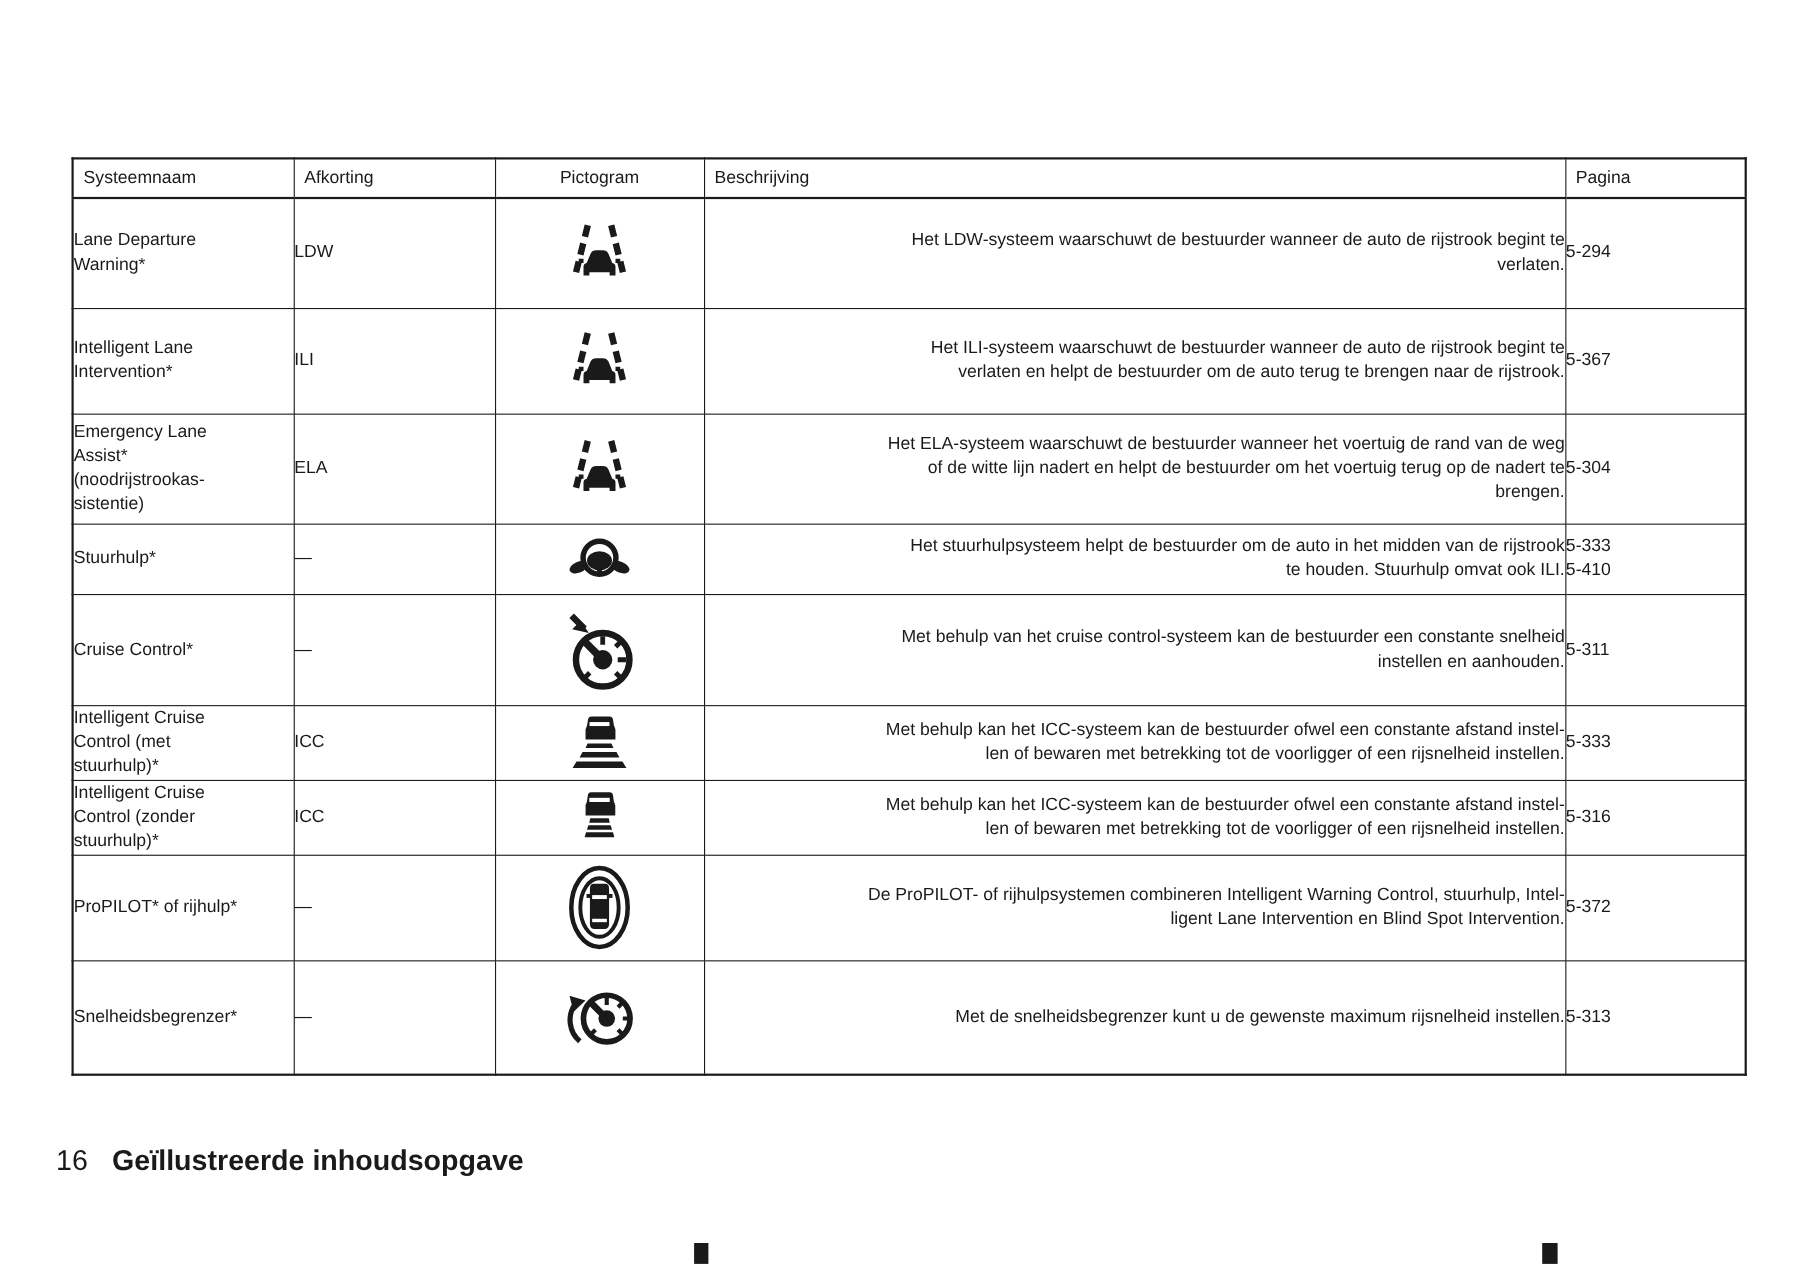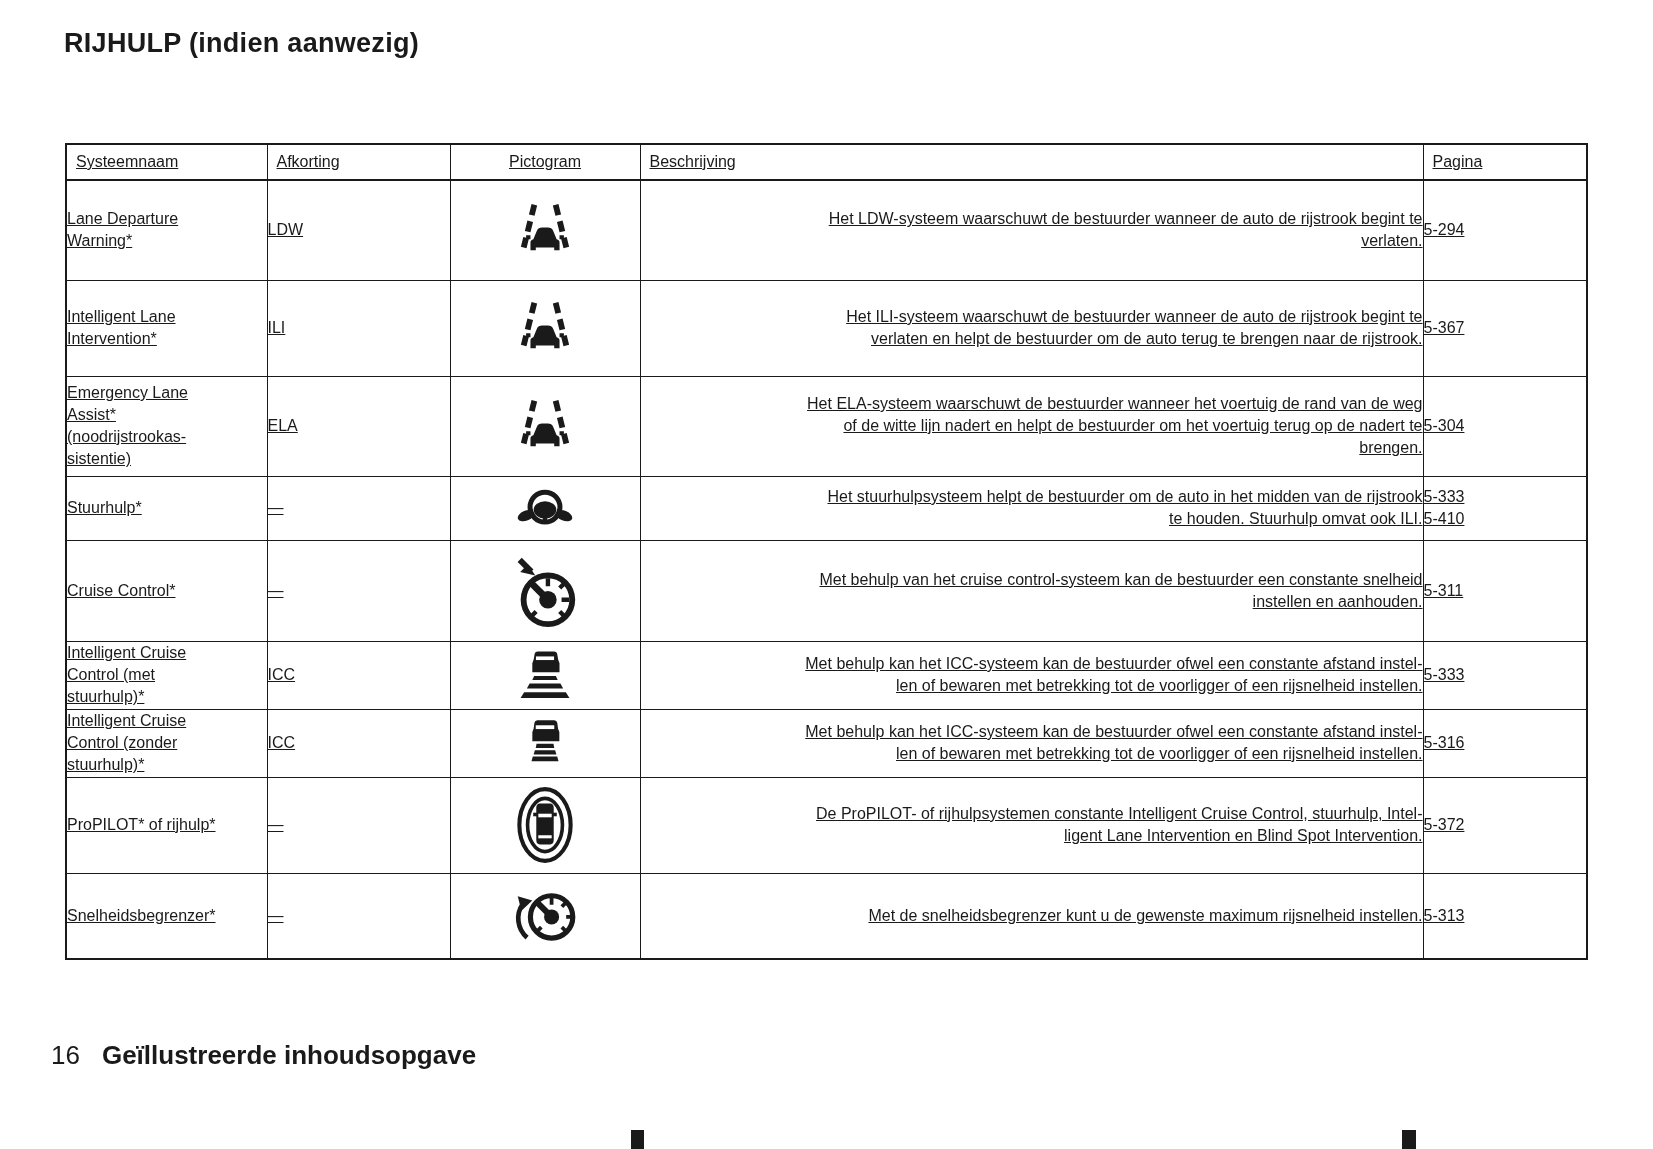--- a/index.html
+++ b/index.html
@@ -2,52 +2,51 @@
 <html><head>
 <meta charset="utf-8">
 <style>
   html,body{margin:0;padding:0;background:#fff;}
   body{font-family:"Liberation Sans", sans-serif; color:#1a1a1a;}
   .page{position:relative;width:1653px;height:1149px;background:#fff;overflow:hidden;}
 
   .title{position:absolute;left:64px;top:28px;font-size:27px;font-weight:600;letter-spacing:.3px;}
 
   table.sys{position:absolute;left:65px;top:143px;width:1521px;border-collapse:collapse;table-layout:fixed;}
-  table.sys{border:2.5px solid #1a1a1a;text-decoration:underline;}
+  table.sys{border:2.5px solid #1a1a1a;}
   table.sys td, table.sys th{border:1.2px solid #1a1a1a;vertical-align:middle;font-size:16px;line-height:22px;padding:0;}
   table.sys thead th{border-bottom:2px solid #1a1a1a;font-weight:400;height:30px;text-align:left;padding:2px 0 2px 9px;}
   table.sys thead th.c-pict{text-align:center;padding-left:0;}
   col.c1{width:201px;} col.c2{width:183px;} col.c3{width:190px;} col.c4{width:783px;} col.c5{width:164px;}
 
   td.name{white-space:pre-line;text-align:left;padding:4px 6px 4px 9px;line-height:21px;}
   td.abbr{}
   td.pict{text-align:center;}
   td.desc{white-space:pre-line;text-align:right;padding:4px 8px 4px 13px;margin-top:28px;}
   td.pagn{white-space:pre-line;text-align:left;line-height:22px;}
 
   tr.rh1{height:100px;} tr.rh2{height:96px;} tr.rh3{height:100px;} tr.rh4{height:64px;}
-  tr.rh5{height:101px;} tr.rh6{height:68px;} tr.rh7{height:68px;} tr.rh8{height:96px;} tr.rh9{height:86px;}
+  tr.rh5{height:101px;} tr.rh6{height:68px;} tr.rh7{height:68px;} tr.rh8{height:96px;} tr.rh9{height:104px;}
 
   .icon{display:inline-block;vertical-align:middle;}
   .icon svg{display:block;}
 
   .footer{position:absolute;left:51px;top:1040px;font-size:26px;display:flex;align-items:baseline;gap:22px;}
   .footer .num{font-weight:400;}
   .footer .sec{font-weight:700;}
 
   .mark{position:absolute;background:#1a1a1a;}
   .mark.m-left{left:631px;top:1130px;width:13px;height:19px;}
   .mark.m-right{left:1402px;top:1130px;width:14px;height:19px;}
 </style>
 </head>
 <body>
 
 <div class="page">
 
-  <div class="title">RIJHULP (indien aanwezig)</div>
 
   <table class="sys">
     <colgroup>
         <col class="c1">
         <col class="c2">
         <col class="c3">
         <col class="c4">
         <col class="c5">
       </colgroup>
     <thead>
@@ -188,21 +187,21 @@
         <td class="pict"><span class="icon">
           <svg width="62" height="80" viewBox="0 0 60 78" fill="#1a1a1a">
             <ellipse cx="30" cy="39" rx="25" ry="35" fill="none" stroke="#1a1a1a" stroke-width="4"></ellipse>
             <ellipse cx="30" cy="39" rx="17" ry="26" fill="none" stroke="#1a1a1a" stroke-width="3.5"></ellipse>
             <path d="M25 18h10q3.5 0 3.5 4.5v31q0 4.5-3.5 4.5H25q-3.5 0-3.5-4.5v-31q0-4.5 3.5-4.5z"></path>
             <rect x="23.5" y="28" width="13" height="3.5" fill="#ffffff"></rect>
             <rect x="23.5" y="49" width="13" height="3" fill="#ffffff"></rect>
             <rect x="18.5" y="27" width="4" height="3.5"></rect>
             <rect x="37.5" y="27" width="4" height="3.5"></rect>
           </svg></span></td>
-        <td class="desc">De ProPILOT- of rijhulpsystemen constante Intelligent Cruise Control, stuurhulp, Intel-
+        <td class="desc">De ProPILOT- of rijhulpsystemen combineren Intelligent Warning Control, stuurhulp, Intel-
 ligent Lane Intervention en Blind Spot Intervention.</td>
         <td class="pagn">5-372</td>
       </tr>
 
       <tr class="rh9">
         <td class="name">Snelheidsbegrenzer*</td>
         <td class="abbr">—</td>
         <td class="pict"><span class="icon">
           <svg width="72" height="64" viewBox="0 0 76 68" fill="#1a1a1a">
             <circle cx="45" cy="35" r="22.5" fill="none" stroke="#1a1a1a" stroke-width="5.5"></circle>

